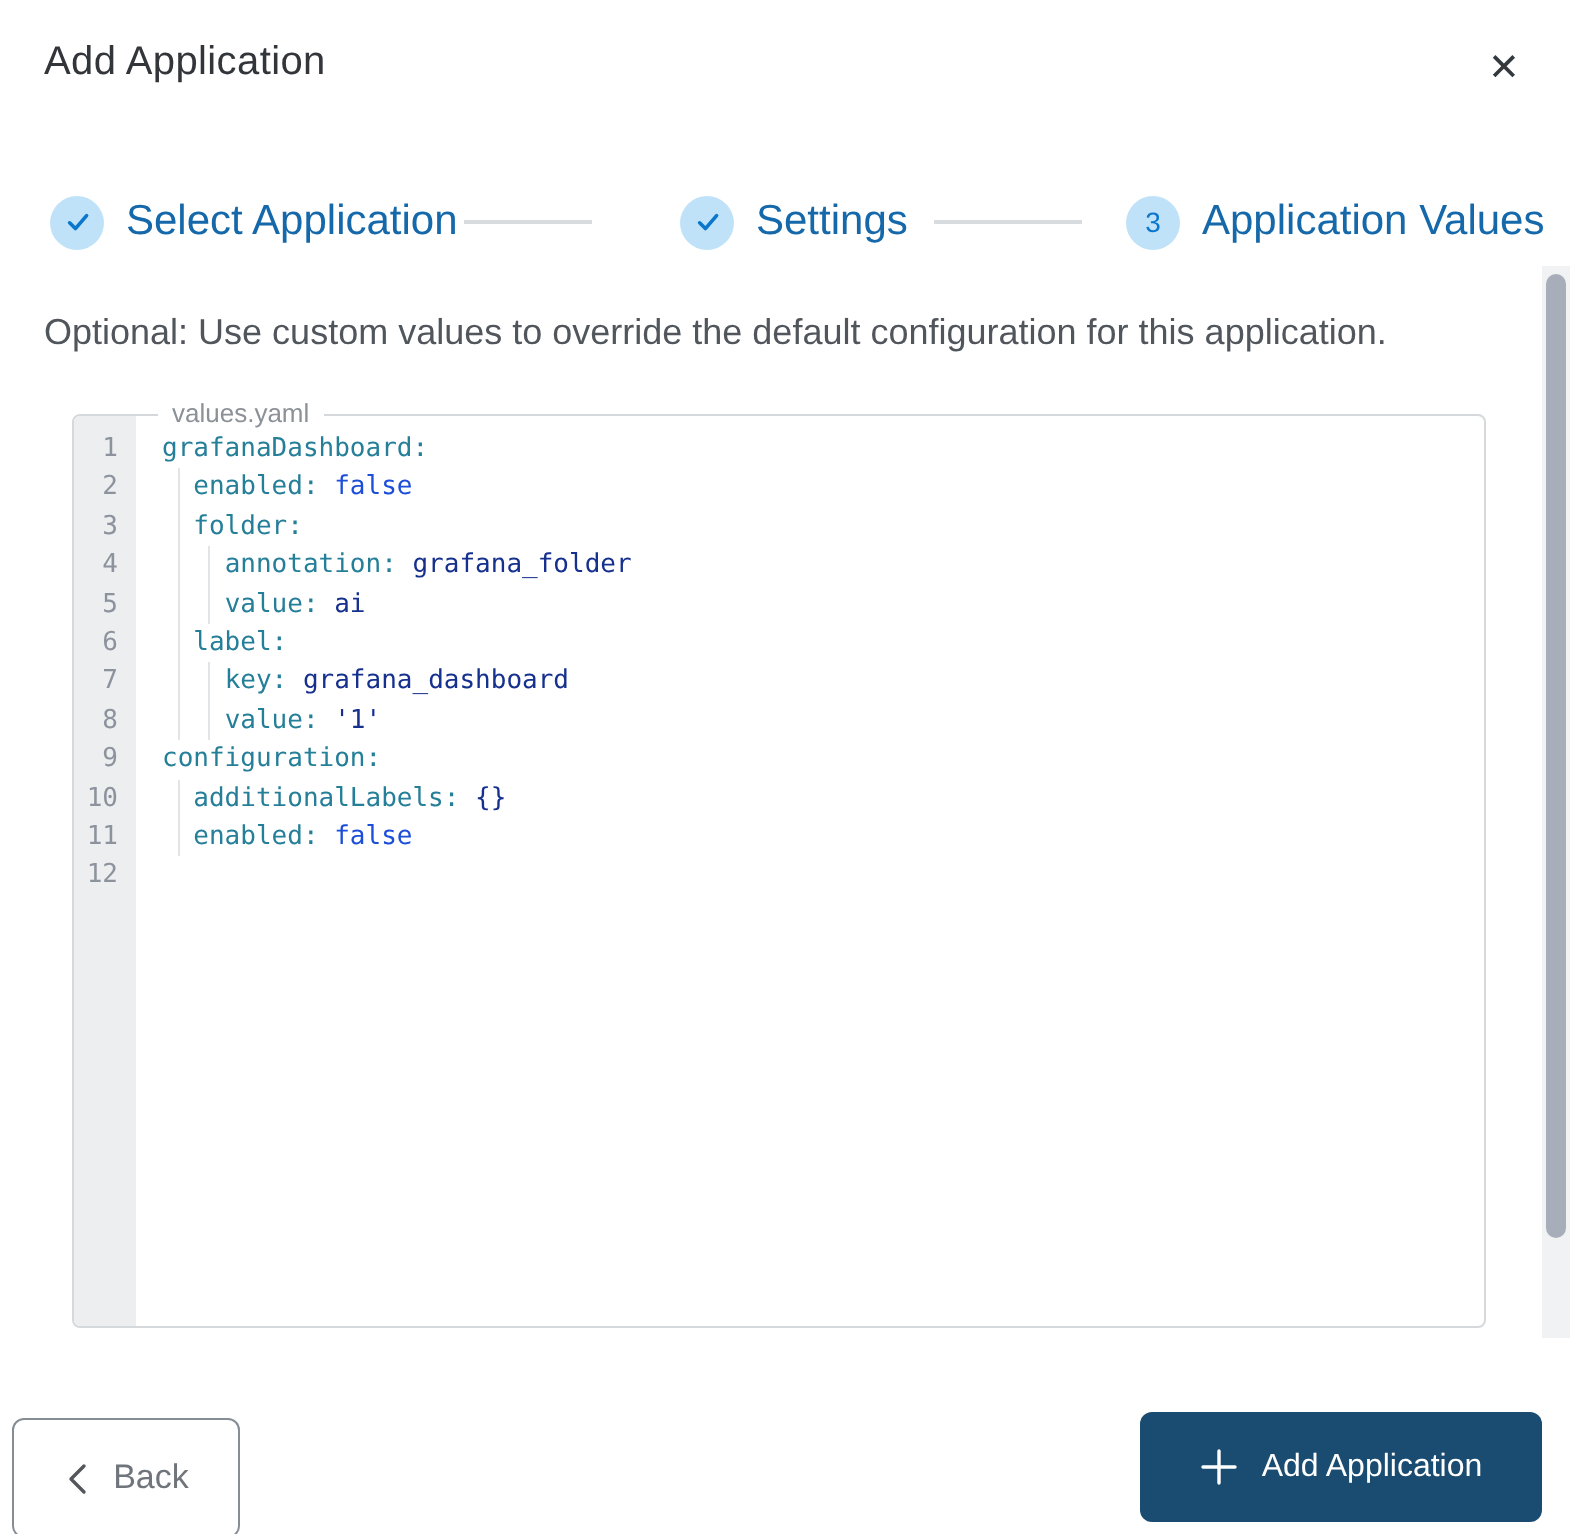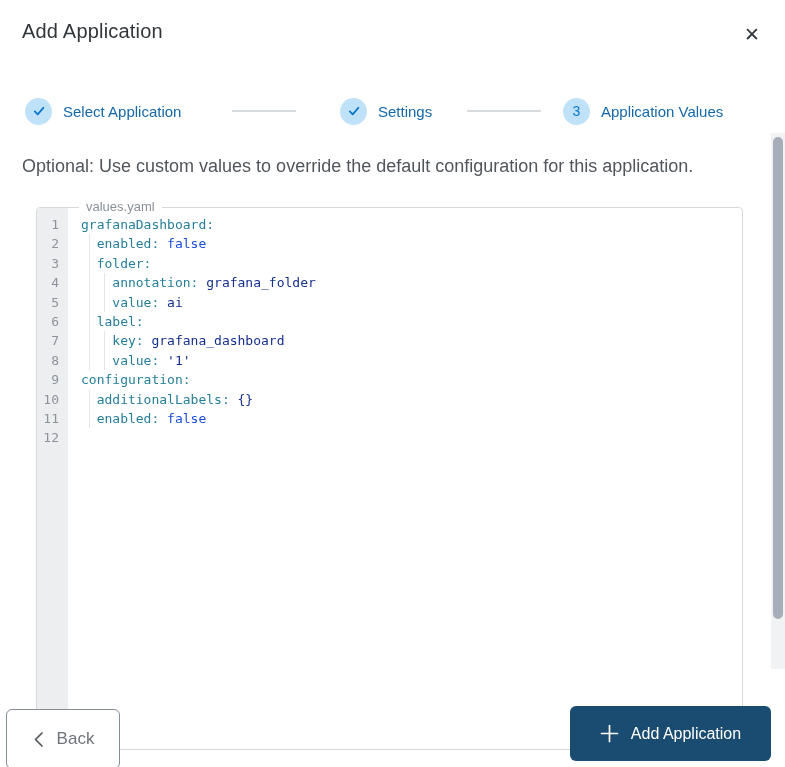--- a/index.html
+++ b/index.html
@@ -17,30 +17,30 @@
 
   
   .stepper { position:absolute; left:0; top:97px; width:785px; height:28px; }
   .step { position:absolute; top:0; height:28px; display:flex; align-items:center; gap:11px; cursor:pointer; }
   .step:nth-of-type(1){ left:25px; }
   .step:nth-of-type(2){ left:340px; }
   .step:nth-of-type(3){ left:563px; }
   .step-circle { width:27px; height:27px; border-radius:50%; background:#bfe2f8;
                  display:flex; align-items:center; justify-content:center; flex:none; }
   .step-number { font-size:14px; color:#0a77cc; }
-  .step-label { font-size:15px; color:#1568a9; white-space:nowrap; }
+  .step-label { font-size:21px; color:#1568a9; white-space:nowrap; }
   .connector { position:absolute; top:110px; height:2px; background:#d8dcdf; }
   .connector.c1 { left:232px; width:64px; }
   .connector.c2 { left:467px; width:74px; }
 
   
   .description { position:absolute; left:22px; top:156px; font-size:18px; color:#51565c; }
 
   
-  .editor { position:absolute; left:36px; top:207px; width:707px; height:543px;
+  .editor { position:absolute; left:36px; top:207px; width:707px; height:457px;
             border:1px solid #d5d9dc; border-radius:4px; background:#fff; cursor:text; }
   .editor-legend { position:absolute; top:-9px; left:42px; background:#fff; padding:0 7px;
                    font-size:13px; color:#8b9197; }
   .gutter { position:absolute; left:0; top:0; bottom:0; width:31px; background:#eceef0;
             border-radius:3px 0 0 3px; }
   .lines { position:absolute; left:0; right:2px; top:7px;
            font-family:"DejaVu Sans Mono", monospace; font-size:13px; }
   .code-line { display:flex; height:19.4px; line-height:19.4px; }
   .ln { width:31px; flex:none; text-align:right; padding-right:9px; color:#8d939d; }
   .code { position:relative; flex:1; padding-left:13px; white-space:pre; color:#333; }

